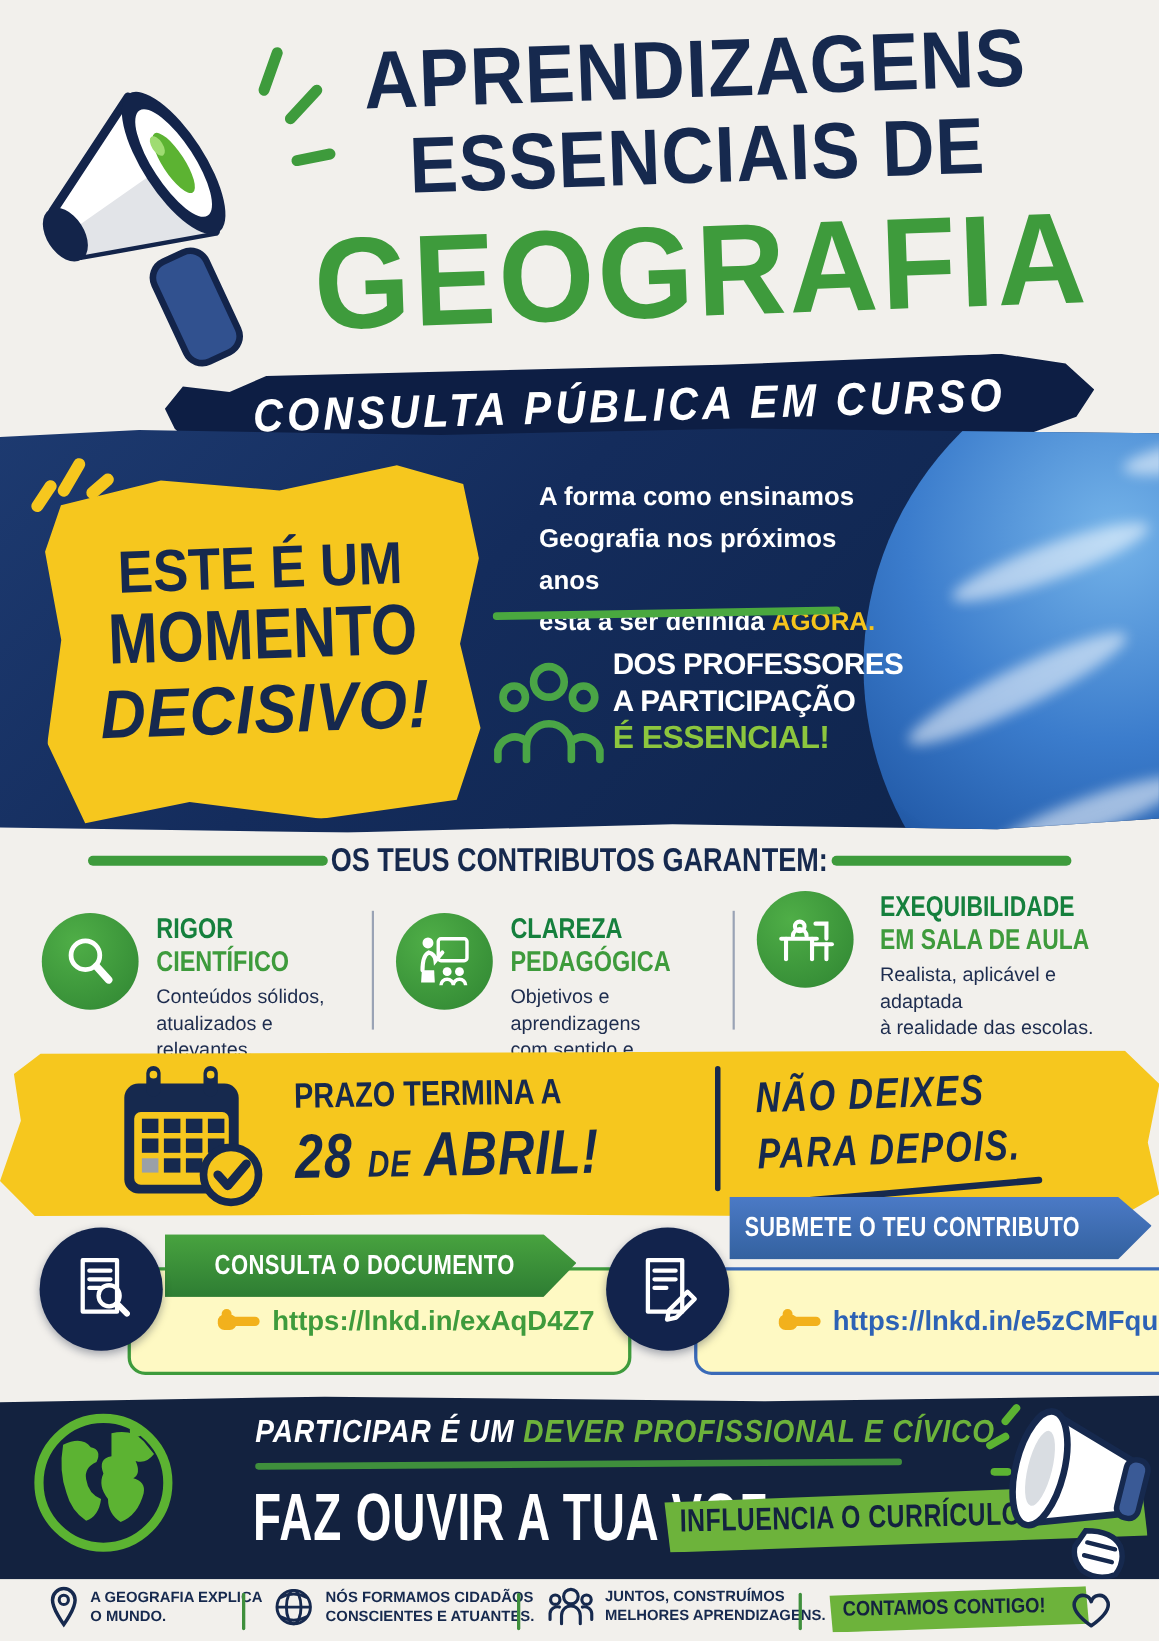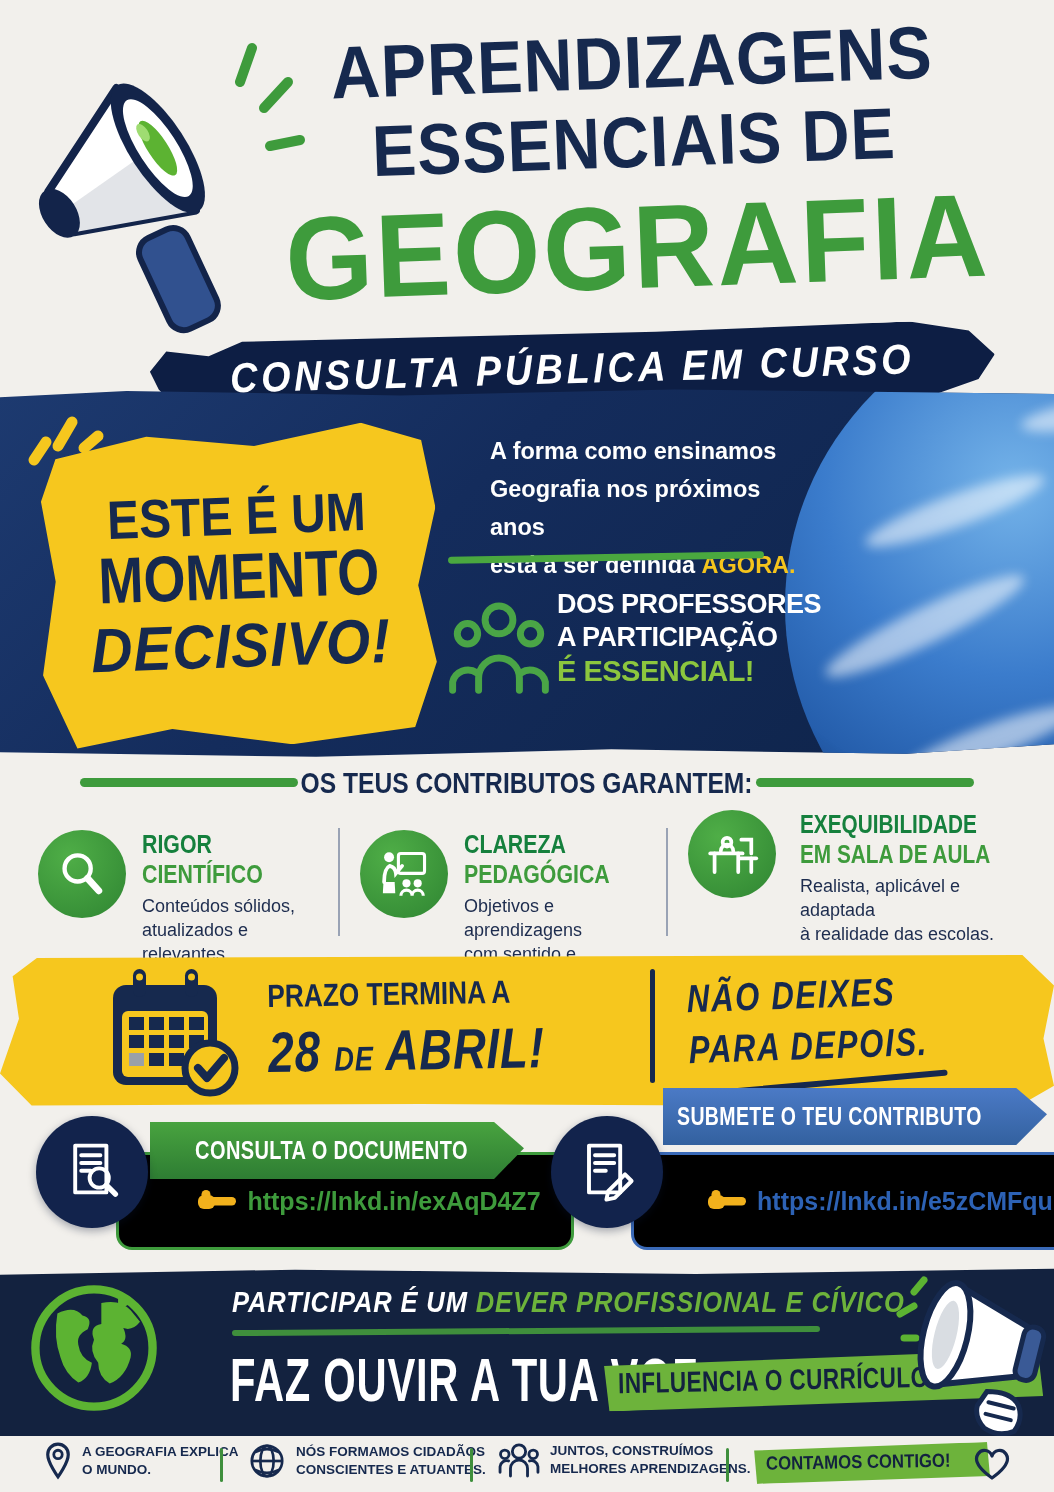--- a/index.html
+++ b/index.html
@@ -45,21 +45,21 @@
   
   .yband{left:0;top:955px;width:1054px;height:152px;background:#f6c71e;
     clip-path:polygon(1.2% 14%,3.5% 2%,50% 1%,97% 0%,100% 20%,99% 55%,100% 86%,96.5% 100%,40% 98%,3% 99%,0% 78%,1.8% 42%);}
   .dl-label{font-size:32px;font-weight:800;}
   .dl-date{font-size:57px;font-weight:800;font-style:italic;letter-spacing:1px;}
   .dl-de{font-size:34px;}
   .ydiv{left:650px;top:14px;width:5px;height:114px;background:#16294e;border-radius:3px;position:absolute;}
   .urg{font-size:39px;font-weight:800;font-style:italic;letter-spacing:2px;line-height:1.3;}
   .uline{width:252px;height:6px;background:#16294e;border-radius:3px;transform:rotate(-3deg);margin-top:10px;margin-left:6px;}
   
-  .cta-box{position:absolute;height:92px;background:#000000;border-radius:16px;display:flex;align-items:center;}
+  .cta-box{position:absolute;height:92px;background:#fef9c3;border-radius:16px;display:flex;align-items:center;}
   .cta-banner{position:absolute;height:57px;display:flex;align-items:center;justify-content:flex-end;
     clip-path:polygon(0 0,92% 0,100% 46%,92% 100%,0 100%);}
   .cta-banner span{color:#fff;font-size:25px;font-weight:800;letter-spacing:0.5px;}
   .cta-circle{position:absolute;width:112px;height:112px;border-radius:50%;background:#12234c;
     display:flex;align-items:center;justify-content:center;box-shadow:0 3px 8px rgba(10,20,50,.35);}
   .cta-link{font-size:25px;font-weight:700;}
   
   .footer{left:0;top:1268px;width:1054px;height:168px;background:#13223f;
     clip-path:polygon(0 4%,28% 1%,66% 3.5%,100% 0.5%,100% 100%,0 100%);}
   .f1{font-size:29px;font-weight:800;font-style:italic;letter-spacing:1px;}

